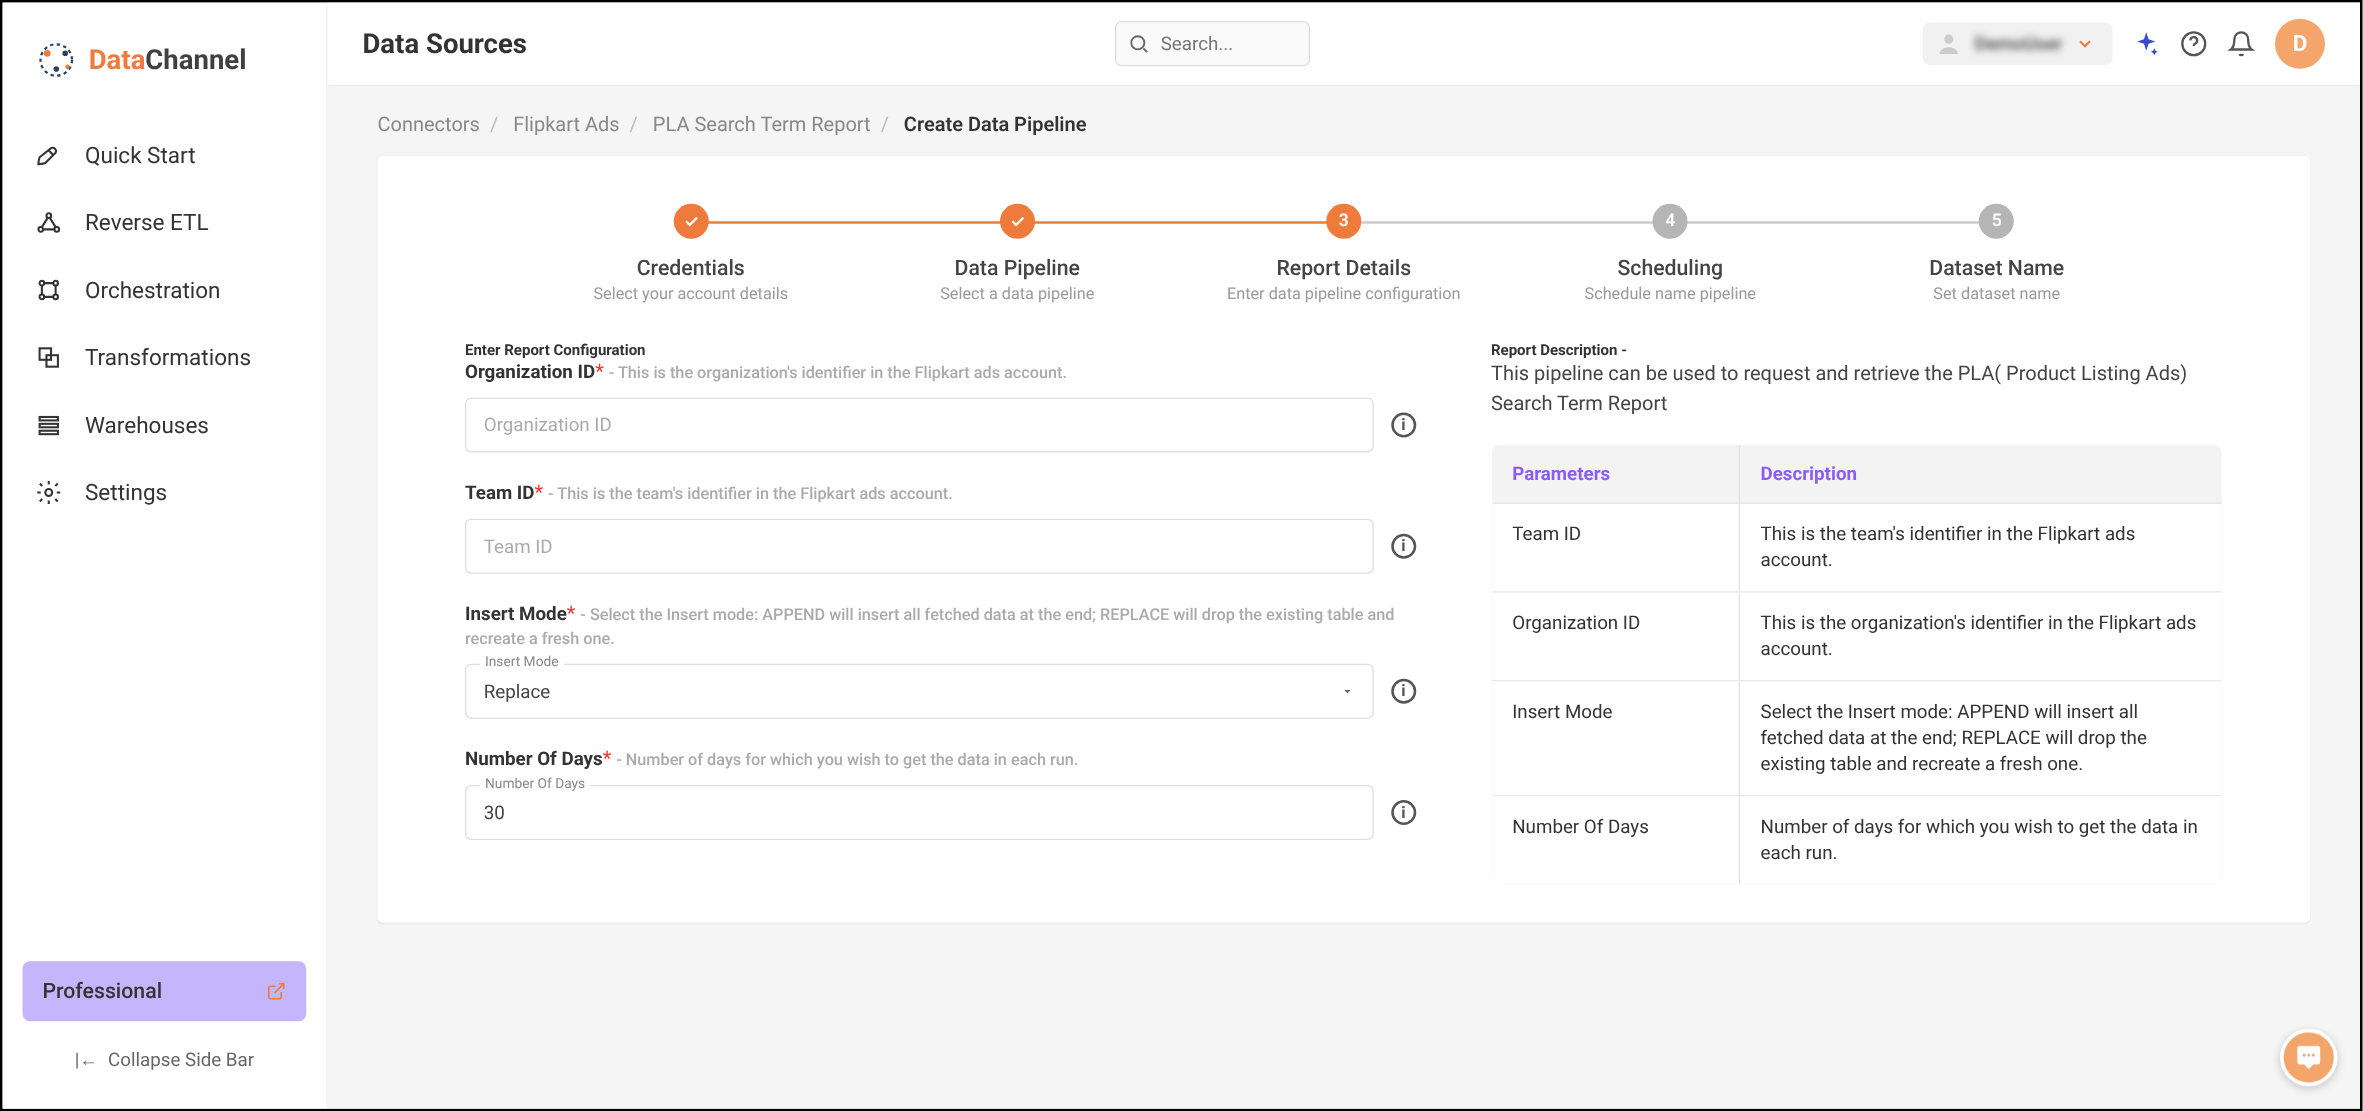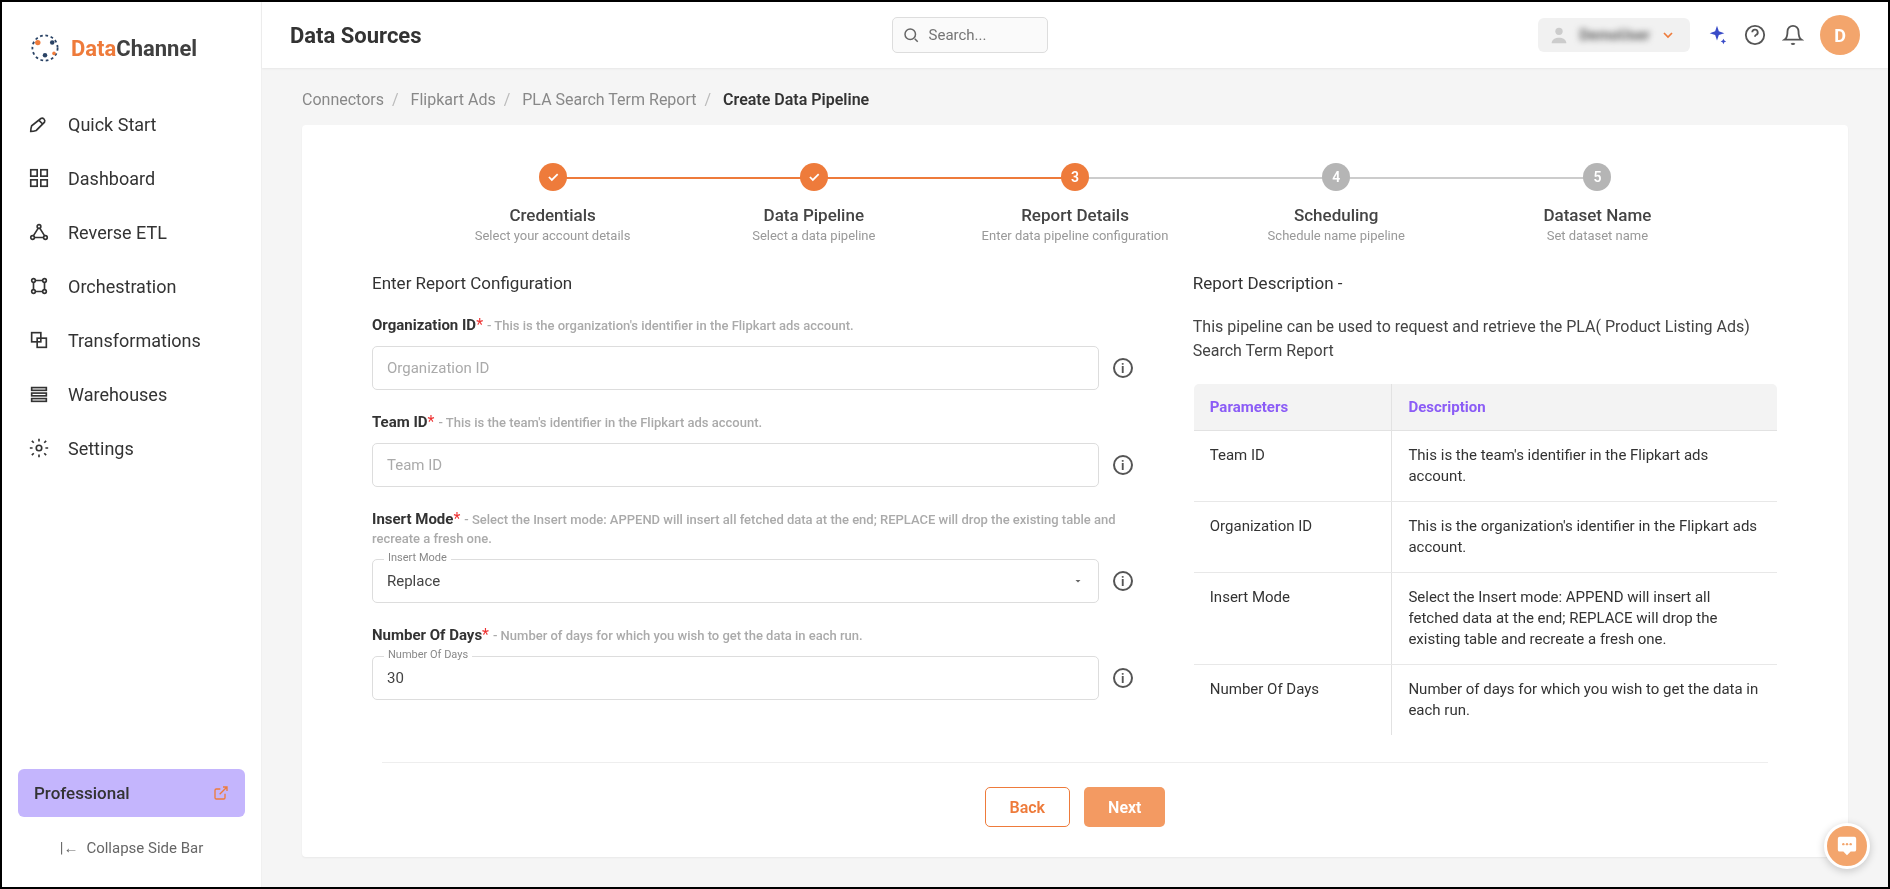--- a/index.html
+++ b/index.html
@@ -51,21 +51,21 @@
 .step.done .step-line, .step.active .step-line.prev { background: #ee7b3b; }
 .line-orange { background: #ee7b3b; }
 .line-grey { background: #ccc; }
 .step-title { font-size: 17px; color: #444; font-weight: 500; margin-bottom: 3px; }
 .step-sub { font-size: 13px; color: #999; }
 
 
 .form-body { display: flex; padding: 0 70px; gap: 60px; }
 .form-left { flex: 1.3; }
 .form-right { flex: 1; }
-.section-h { font-size: 17px; font-weight: 400; color: #333; margin-bottom: 22px; }
+.section-h { font-size: 12px; font-weight: 700; color: #333; }
 
 .fgroup { margin-bottom: 22px; }
 .flabel { font-size: 15px; font-weight: 700; color: #333; display: inline; }
 .req { color: #e33; }
 .fhint { font-size: 13px; color: #aaa; font-weight: 500; }
 .finput-row { display: flex; align-items: center; gap: 14px; margin-top: 12px; }
 .finput { flex: 1; position: relative; }
 .finput input, .finput select, .finput .selbox { width: 100%; height: 44px; border: 1px solid #ddd; border-radius: 5px; padding: 0 14px; font-size: 15px; color: #444; background: #fff; }
 .finput input::placeholder { color: #aaa; }
 .float-label { position: absolute; top: -8px; left: 12px; background: #fff; padding: 0 4px; font-size: 11px; color: #888; }
@@ -100,29 +100,20 @@
         </svg>
       <span class="logo-text"><span class="d">Data</span><span class="c">Channel</span></span>
     </div>
     <nav class="nav">
       <div class="nav-item">
           <svg class="nav-icon" viewBox="0 0 24 24" fill="none" stroke="currentColor" stroke-width="1.8">
             <path d="M4 14c-1 3-1 6-1 6s3 0 6-1l9-9a3 3 0 0 0-4-4z"></path>
             <path d="M12 8l4 4"></path>
           </svg>
           <span>Quick Start</span>
-        </div>
-      <div class="nav-item">
-          <svg class="nav-icon" viewBox="0 0 24 24" fill="none" stroke="currentColor" stroke-width="1.8">
-            <rect x="3" y="3" width="7" height="7"></rect>
-            <rect x="14" y="3" width="7" height="7"></rect>
-            <rect x="3" y="14" width="7" height="7"></rect>
-            <rect x="14" y="14" width="7" height="7"></rect>
-          </svg>
-          <span>Dashboard</span>
         </div>
       <div class="nav-item">
           <svg class="nav-icon" viewBox="0 0 24 24" fill="none" stroke="currentColor" stroke-width="1.8">
             <circle cx="5" cy="18" r="2"></circle>
             <circle cx="19" cy="18" r="2"></circle>
             <circle cx="12" cy="6" r="2"></circle>
             <path d="M7 18h10M6 16l5-8M18 16l-5-8"></path>
           </svg>
           <span>Reverse ETL</span>
         </div>
@@ -332,24 +323,20 @@
                 </tr>
               <tr>
                   <td>Number Of Days</td>
                   <td>Number of days for which you wish to get the data in each run.</td>
                 </tr>
             </tbody>
           </table>
         </div>
       </div>
 
-      <div class="form-footer">
-        <button class="btn btn-outline">Back</button>
-        <button class="btn btn-primary">Next</button>
-      </div>
     </div>
   </main>
 </div>
 
 <div class="chat-bubble">
   <svg width="22" height="22" viewBox="0 0 24 24" fill="#fff">
       <path d="M20 2H4a2 2 0 0 0-2 2v12a2 2 0 0 0 2 2h4l4 4 4-4h4a2 2 0 0 0 2-2V4a2 2 0 0 0-2-2z"></path>
       <circle cx="8" cy="10" r="1.3" fill="#f3a56c"></circle>
       <circle cx="12" cy="10" r="1.3" fill="#f3a56c"></circle>
       <circle cx="16" cy="10" r="1.3" fill="#f3a56c"></circle>

